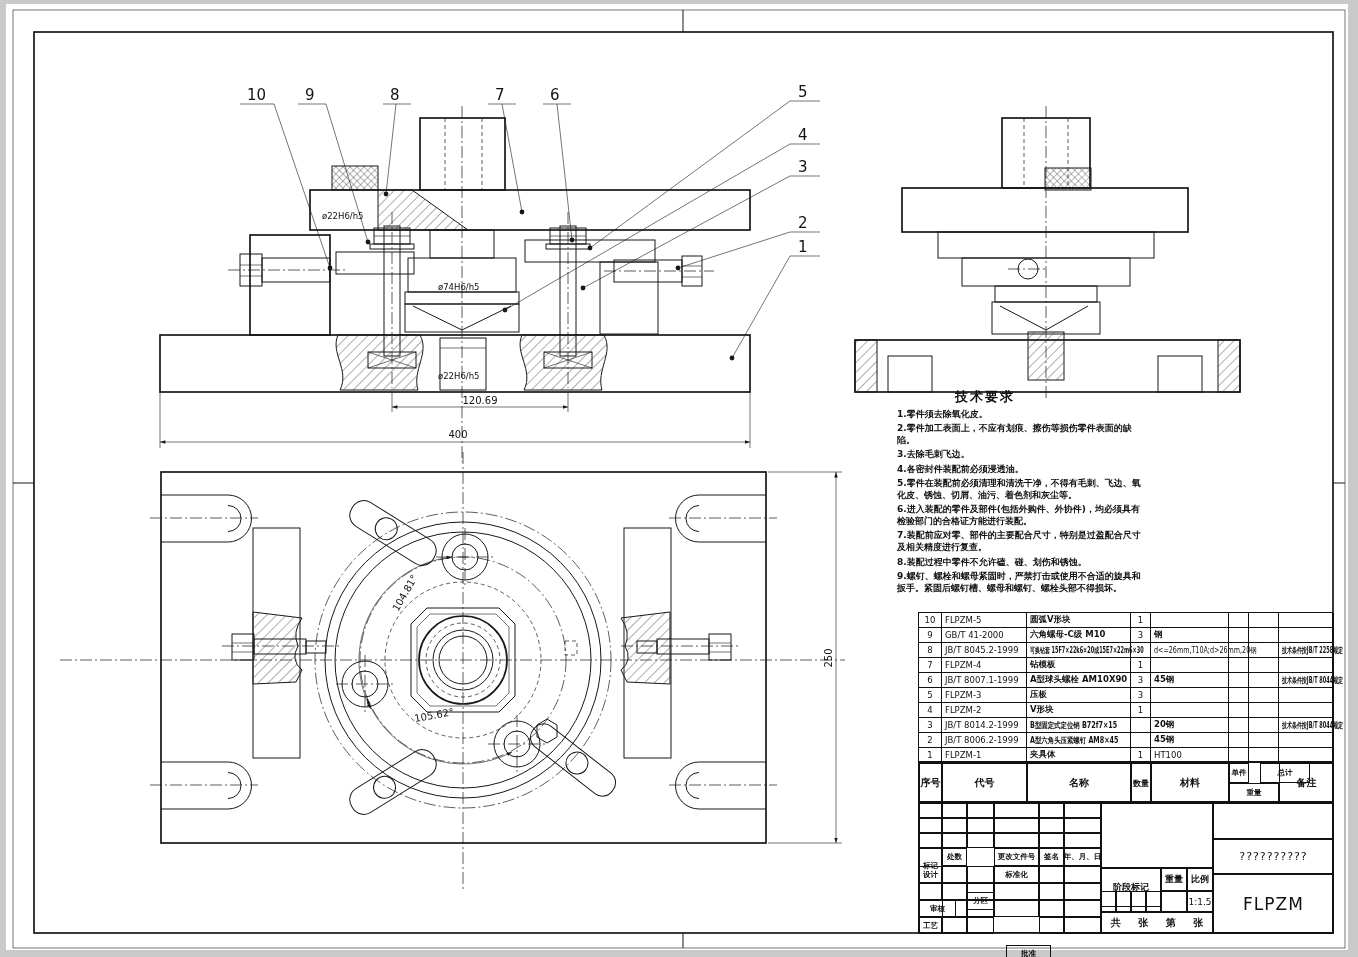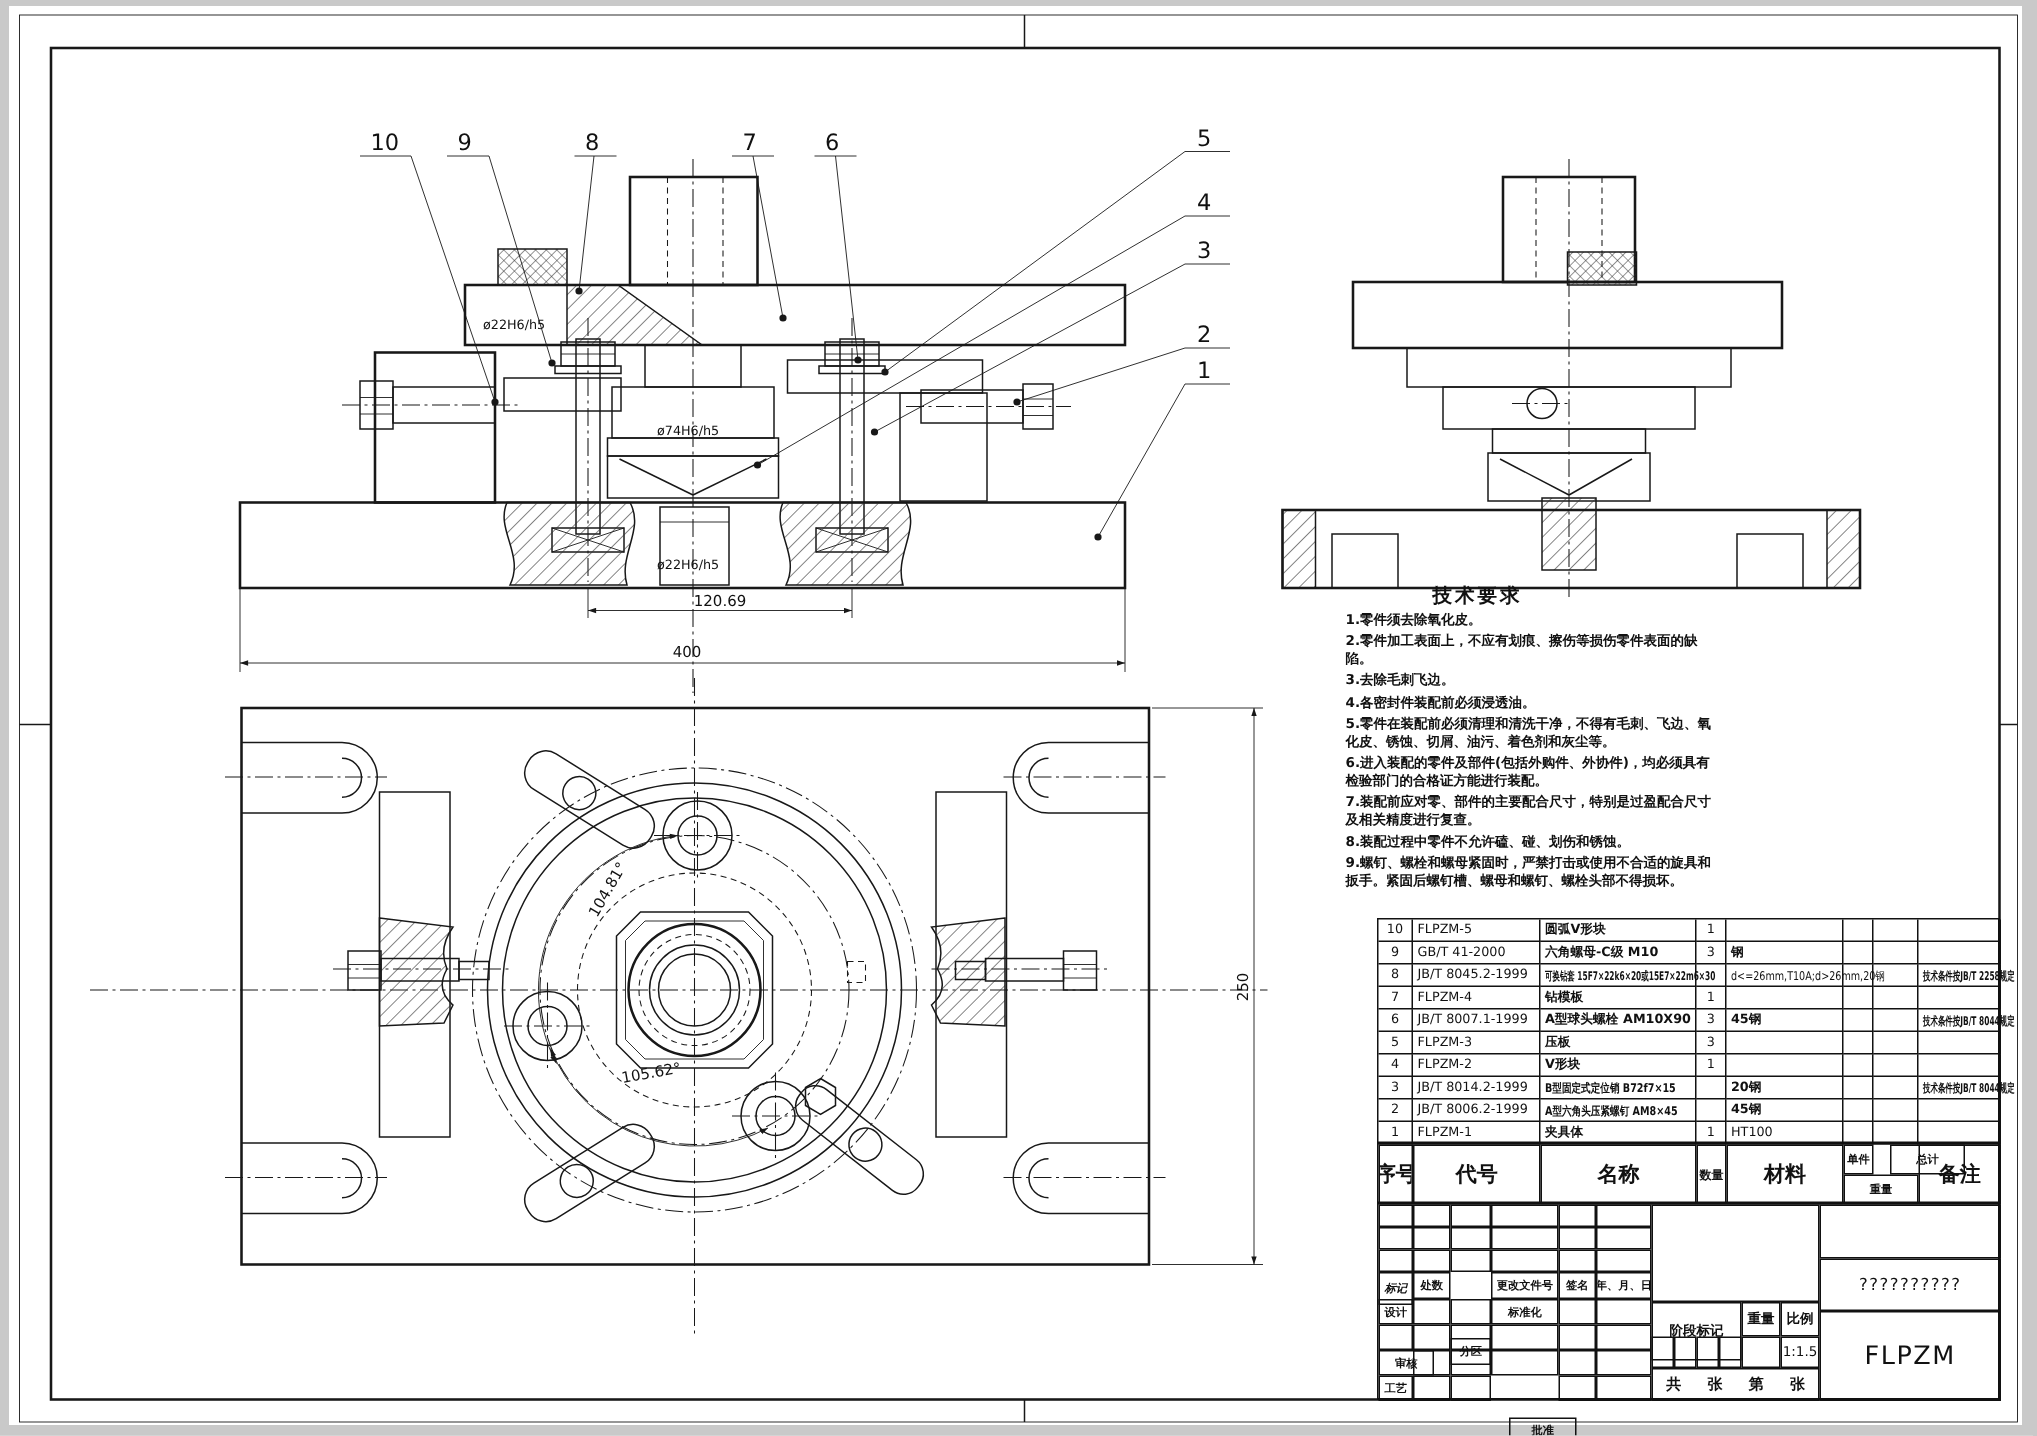--- a/index.html
+++ b/index.html
@@ -32,21 +32,21 @@
   .pl{justify-content:flex-start;padding-left:3px;}
   .zip{transform:scaleX(.62);transform-origin:left center;font-size:8px;font-weight:bold;}
   .zip2{transform:scaleX(.8);transform-origin:left center;font-size:8px;}
   .bold{font-weight:bold;}
   
   .abs{position:absolute;box-sizing:border-box;}
   .tc{position:absolute;border:1px solid #111;display:flex;align-items:center;justify-content:center;
       font-size:9px;box-sizing:border-box;overflow:hidden;white-space:nowrap;}
   #phead{left:918px;top:762px;width:415px;height:40px;border:1.5px solid #111;}
   #tblock{left:918px;top:802px;width:415px;height:131px;border:1.5px solid #111;}
-  .hcell{font-weight:bold;font-size:14px;}
+  .hcell{font-weight:bold;font-size:10px;}
   .small{font-size:7.5px;font-weight:bold;}
   .sheets{display:flex;justify-content:space-around;align-items:center;font-weight:bold;font-size:10px;}
 </style>
 </head>
 <body>
 
 <div id="stage">
 <div id="sheet"></div>
 
 <svg width="1358" height="957" viewBox="0 0 1358 957">
@@ -453,21 +453,21 @@
       <div class="tc" style="left:75px;top:15px;width:45px;height:15px;"></div>
       <div class="tc" style="left:120px;top:15px;width:25px;height:15px;"></div>
       <div class="tc" style="left:145px;top:15px;width:37px;height:15px;"></div>
   <div class="tc" style="left:0;top:30px;width:23px;height:15px;"></div>
       <div class="tc" style="left:23px;top:30px;width:25px;height:15px;"></div>
       <div class="tc" style="left:48px;top:30px;width:27px;height:15px;"></div>
       <div class="tc" style="left:75px;top:30px;width:45px;height:15px;"></div>
       <div class="tc" style="left:120px;top:30px;width:25px;height:15px;"></div>
       <div class="tc" style="left:145px;top:30px;width:37px;height:15px;"></div>
 
-  <div class="tc small" style="left:0;top:45px;width:23px;height:22px;font-style:italic;">标记</div>
+  <div class="tc small" style="left:0;top:45px;width:23px;height:36px;">标记</div>
   <div class="tc small" style="left:23px;top:45px;width:25px;height:18px;">处数</div>
   <div class="tc small" style="left:48px;top:45px;width:27px;height:18px;margin-top:44px;">分区</div>
   <div class="tc small" style="left:75px;top:45px;width:45px;height:18px;">更改文件号</div>
   <div class="tc small" style="left:120px;top:45px;width:25px;height:18px;">签名</div>
   <div class="tc small" style="left:145px;top:45px;width:37px;height:18px;">年、月、日</div>
 
   <div class="tc small" style="left:0;top:63px;width:23px;height:17px;">设计</div>
   <div class="tc" style="left:23px;top:63px;width:25px;height:17px;"></div>
       <div class="tc" style="left:48px;top:63px;width:27px;height:17px;"></div>
   <div class="tc small" style="left:75px;top:63px;width:45px;height:17px;">标准化</div>

